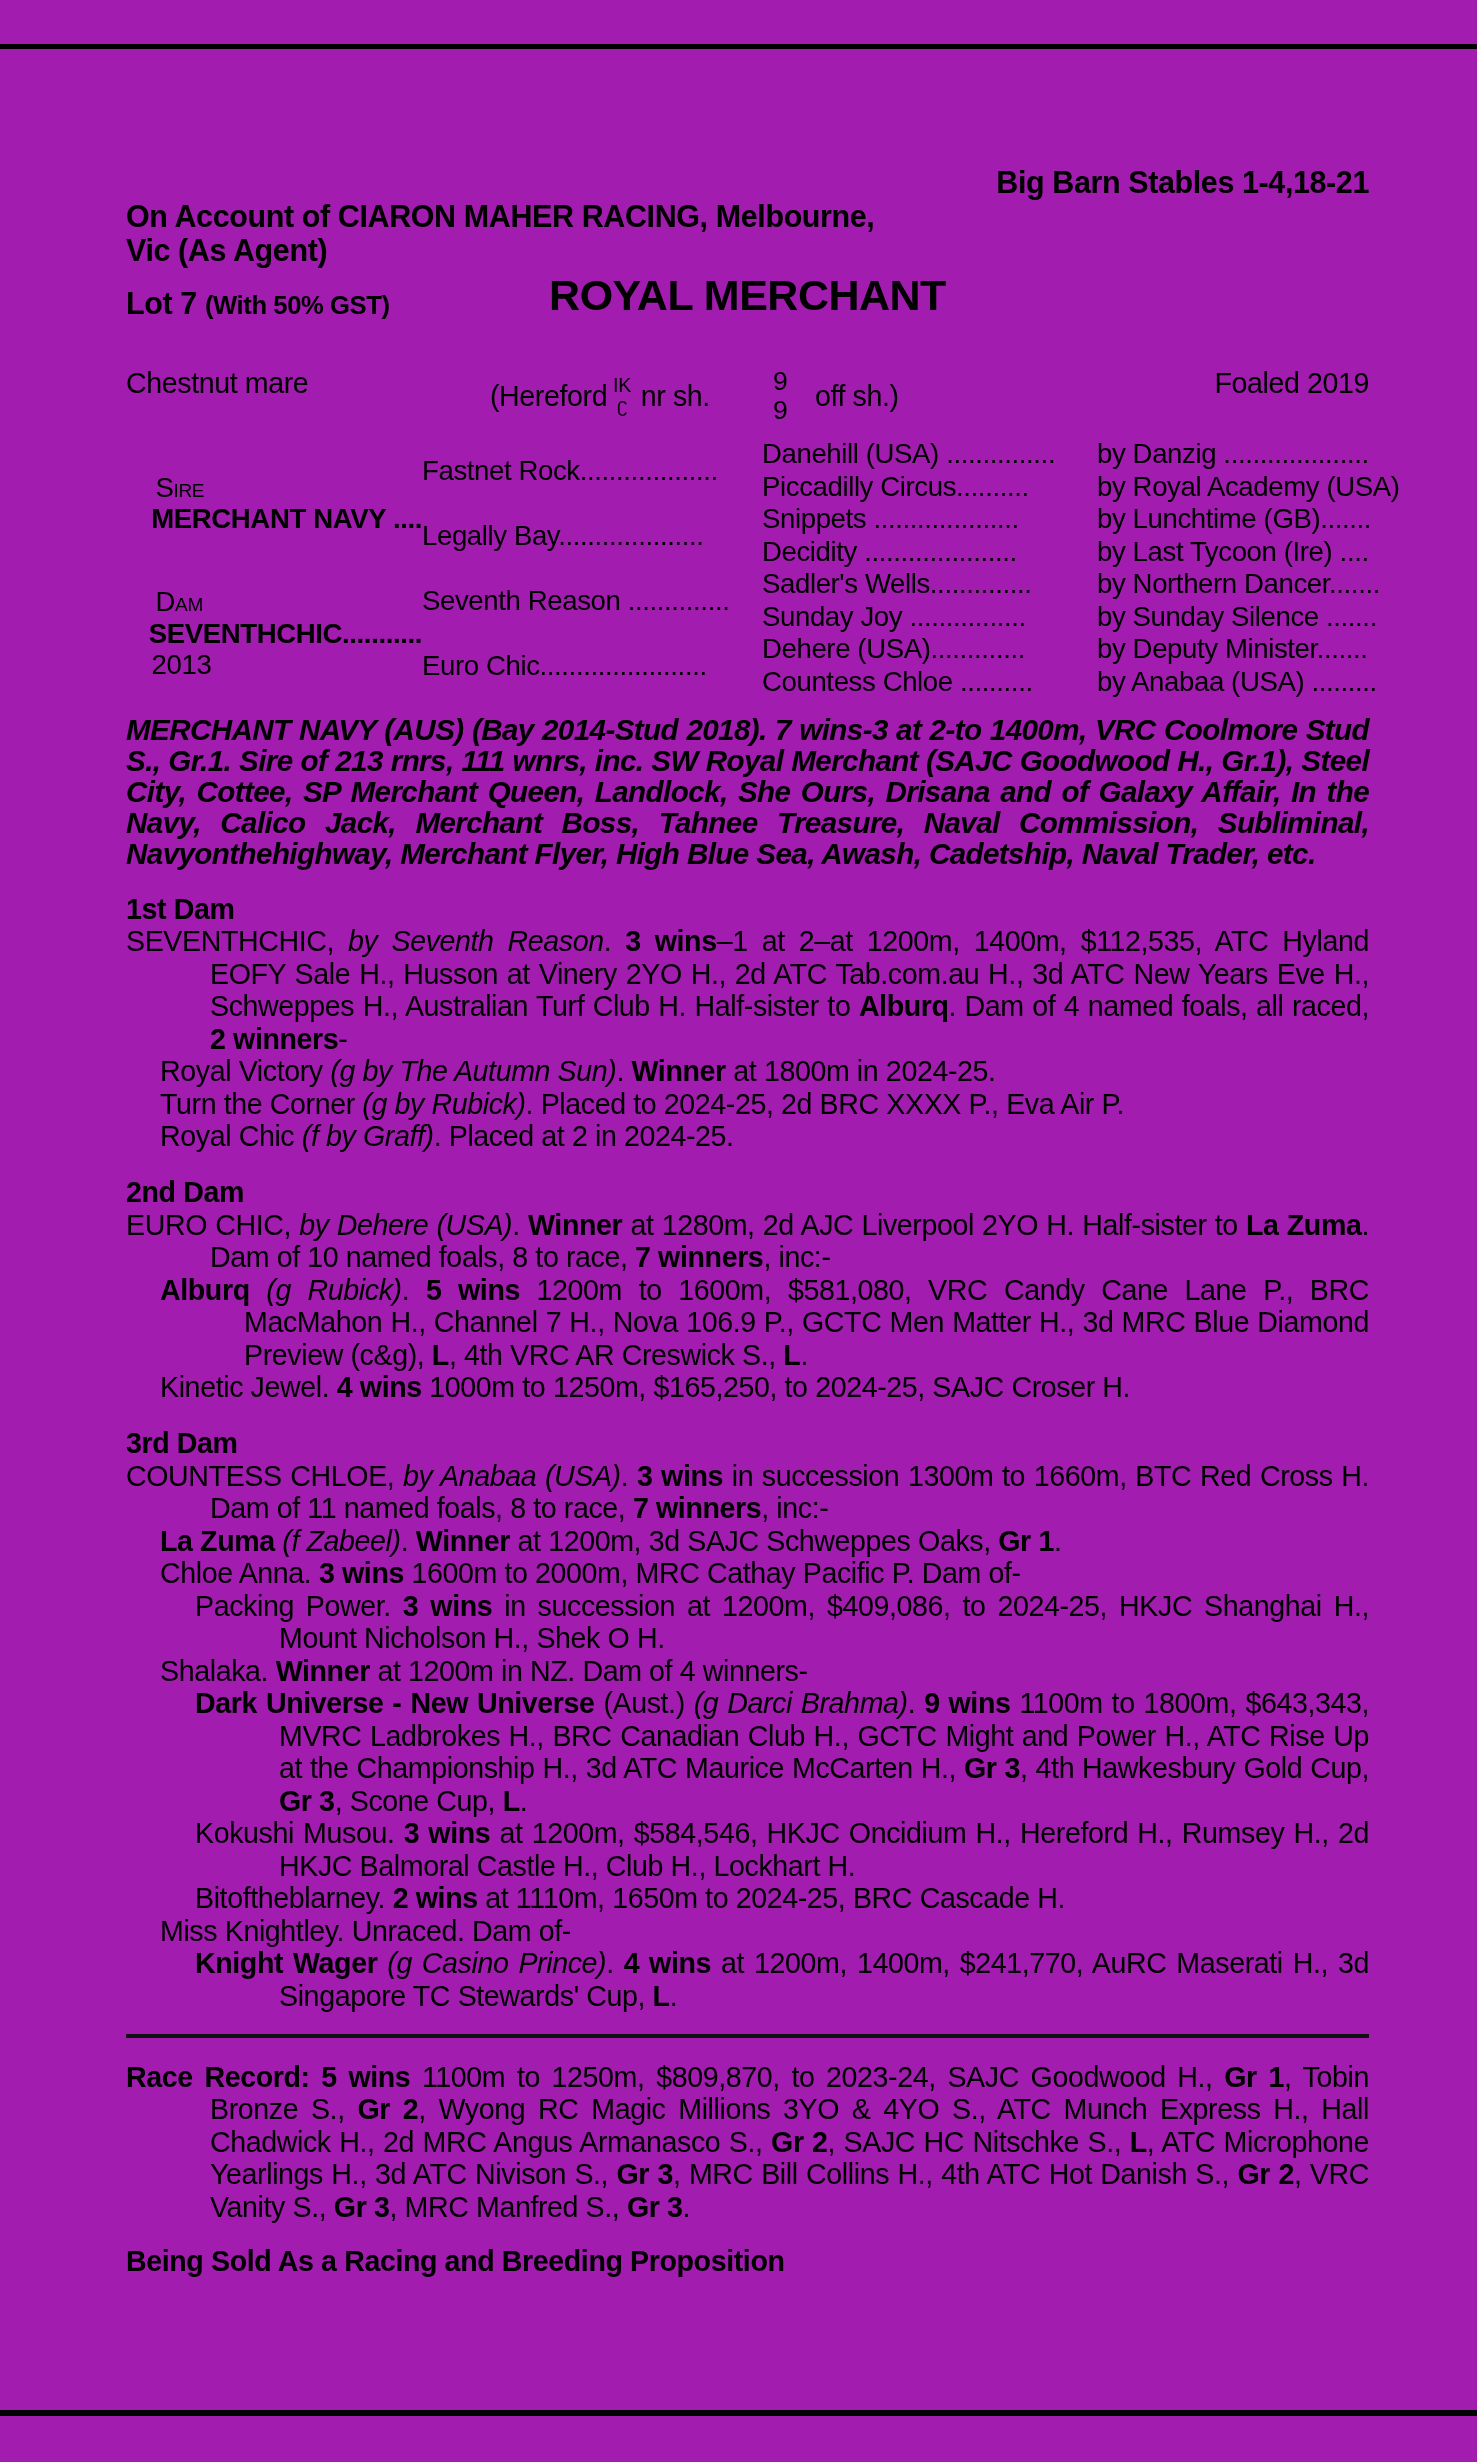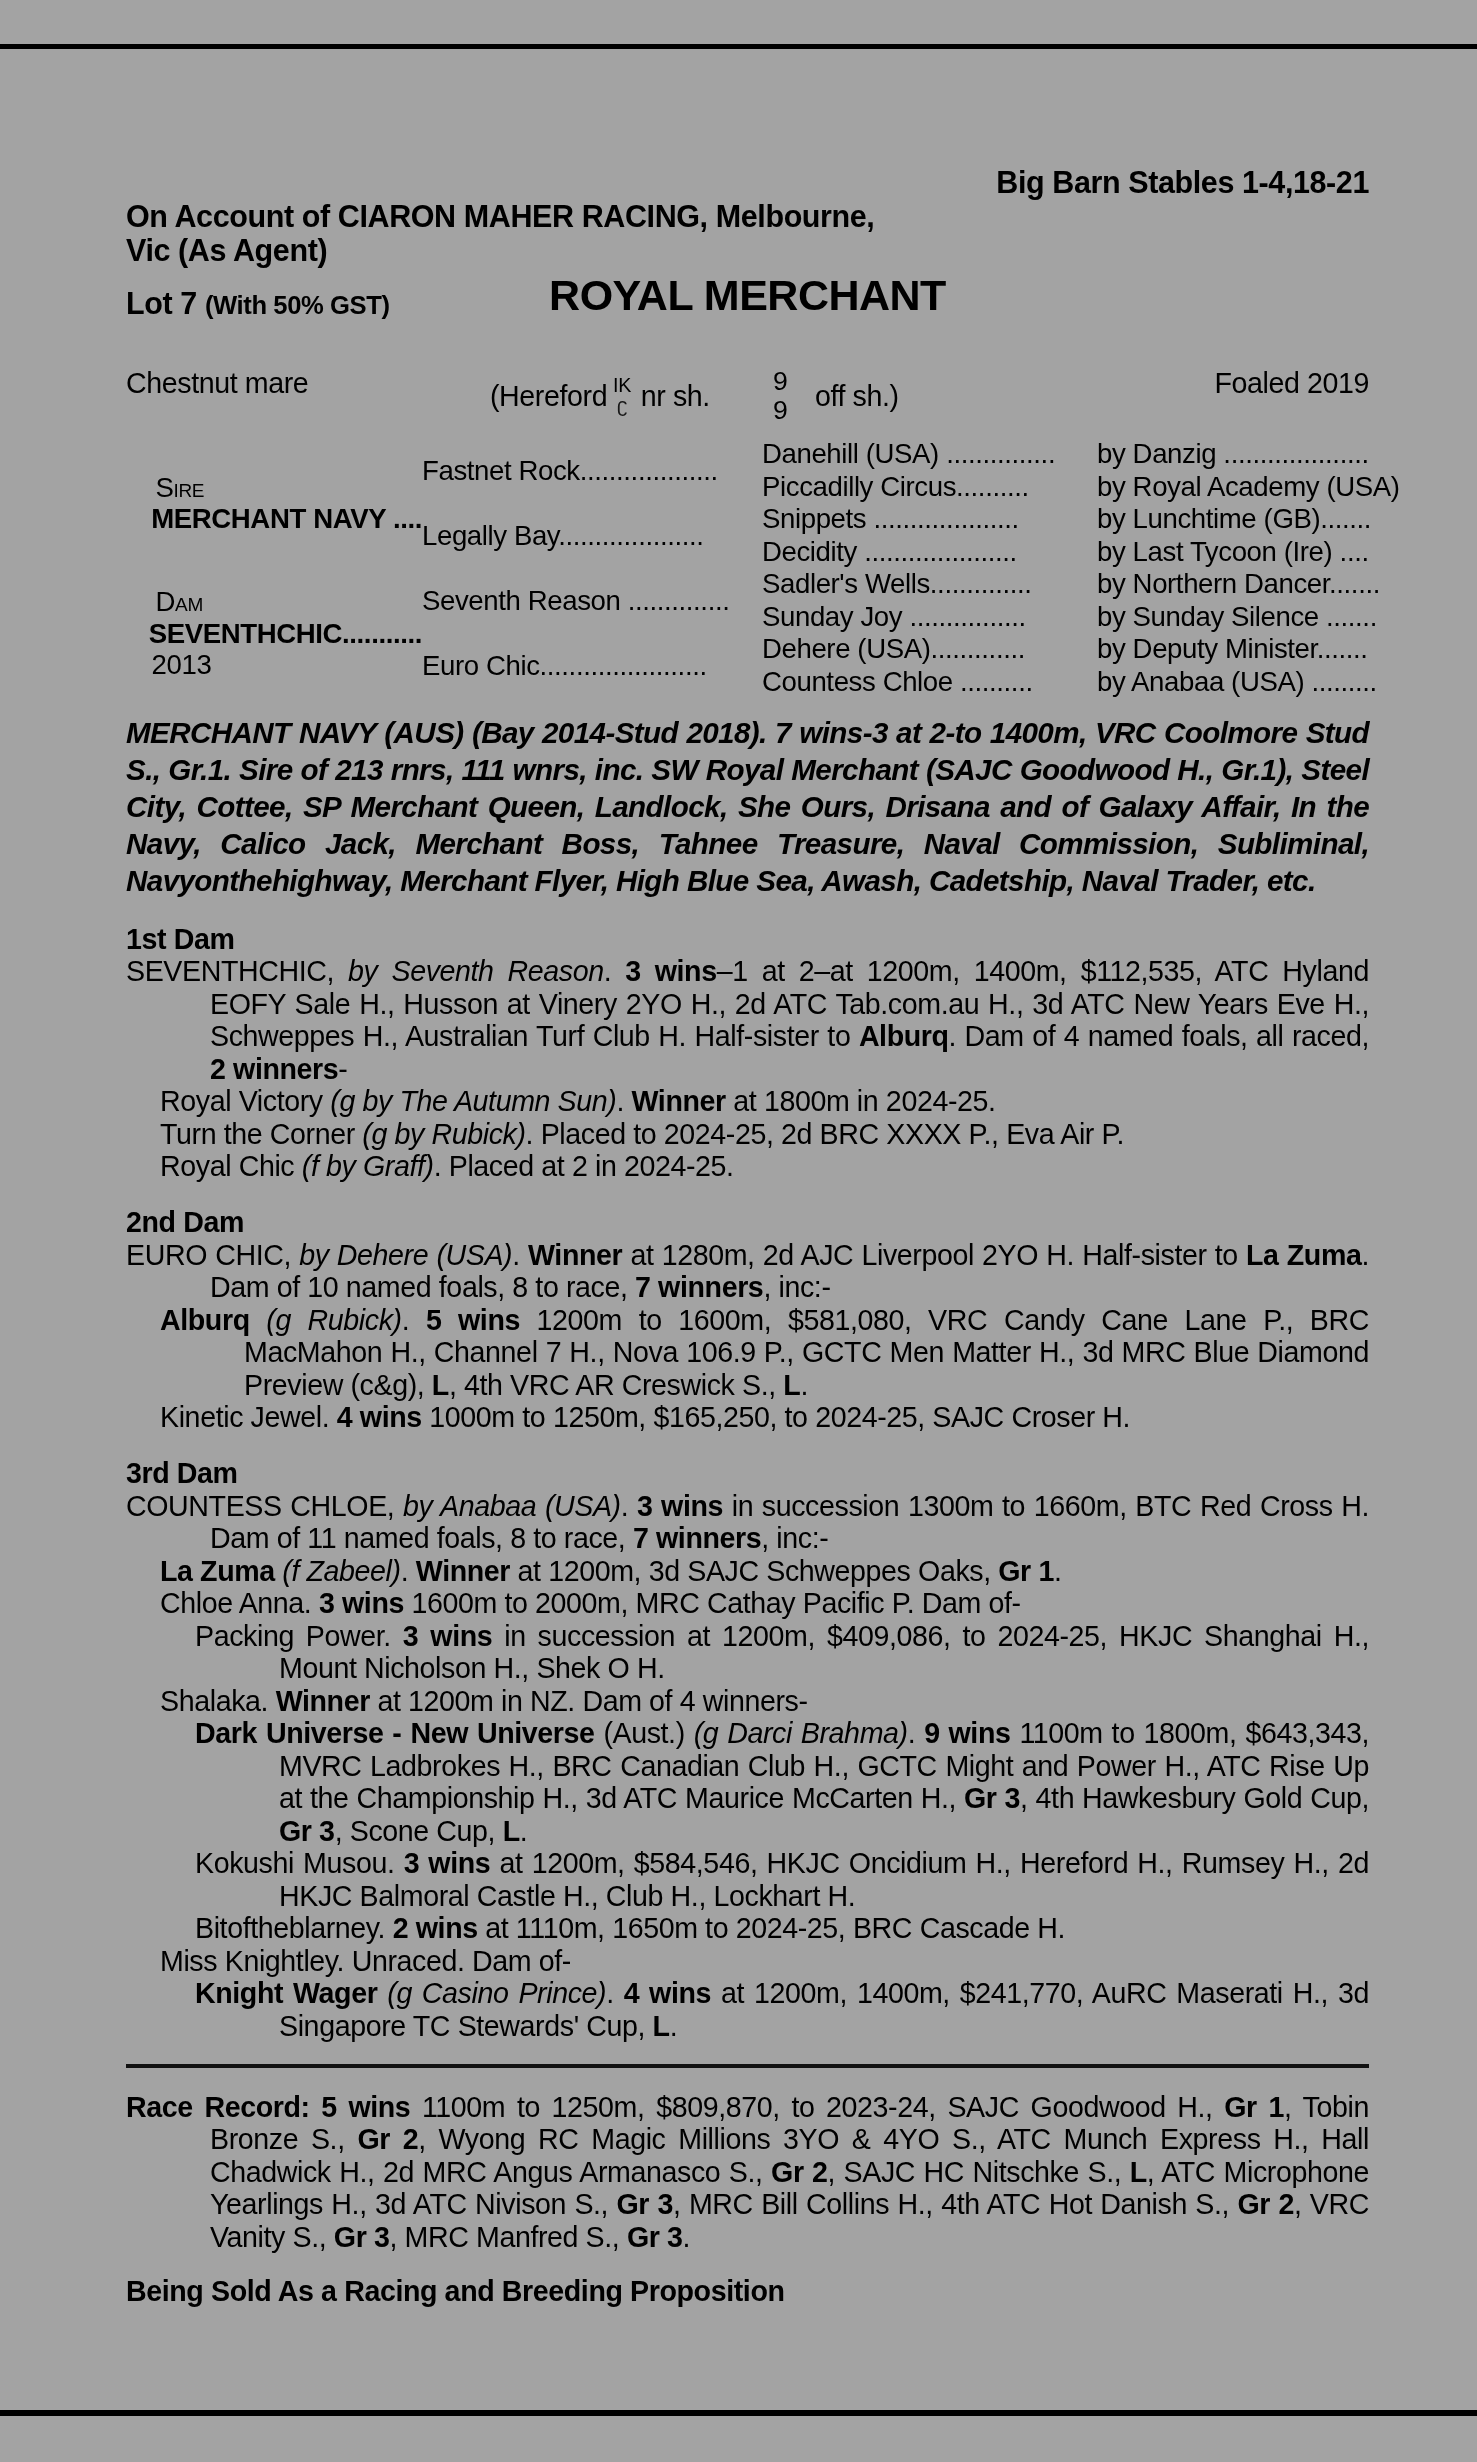--- a/index.html
+++ b/index.html
@@ -1,16 +1,16 @@
 <!DOCTYPE html>
 <html><head>
 <meta charset="utf-8">
 <style>
   html,body{margin:0;padding:0;background:#888;}
-  .page{position:relative;width:1478px;height:2463px;background:#a3a3a3;color:#000;
+  .page{position:relative;width:1478px;height:2463px;background:#a21caf;color:#000;
         font-family:"Liberation Sans","DejaVu Sans",sans-serif;overflow:hidden;}
   .rule-top{position:absolute;top:44px;left:0;width:1478px;height:4.9px;background:#000;}
   .rule-bottom{position:absolute;top:2410px;left:0;width:1478px;height:5.9px;background:#000;}
   .content{position:absolute;left:126px;top:0;width:1243px;font-size:28.6px;line-height:32.5px;letter-spacing:-0.4px;}
   .b{font-weight:bold;}
   .i{font-style:italic;}
   
   .consignor{margin-top:165px;text-align:right;font-weight:bold;font-size:30.5px;line-height:34px;}
   .account{font-weight:bold;font-size:30.5px;line-height:34px;}
   
@@ -35,21 +35,21 @@
   .ped .sire-block{grid-column:1;grid-row:1/5;}
   .ped .dam-block{grid-column:1;grid-row:5/9;}
   .ped .sc{font-variant:small-caps;padding-left:29.6px;font-size:27.6px;}
   .ped .pname{font-weight:bold;text-align:right;}
   .ped .pyear{padding-left:25.6px;}
   .ped .g2{grid-column:2;display:flex;align-items:center;}
   .ped .g2.r1{grid-row:1/3;} .ped .g2.r2{grid-row:3/5;} .ped .g2.r3{grid-row:5/7;} .ped .g2.r4{grid-row:7/9;}
   .ped .g3{grid-column:3;white-space:nowrap;}
   .ped .g4{grid-column:4;white-space:nowrap;}
   
-  .sire-note{margin-top:15.8px;text-align:justify;font-weight:bold;font-style:italic;font-size:29.6px;line-height:37px;letter-spacing:-0.6px;}
+  .sire-note{margin-top:15.8px;text-align:justify;font-weight:bold;font-style:italic;font-size:29.6px;line-height:31px;letter-spacing:-0.6px;}
   
   .dam-head{font-weight:bold;margin-top:23.6px;}
   .para{padding-left:84px;text-indent:-84px;text-align:justify;}
   .lvl1{margin-left:34px;}
   .lvl2{margin-left:69px;}
   
   .rr-rule{margin-top:21.7px;height:3.9px;background:#111;}
   .race-record{margin-top:23px;}
   .footer-note{font-weight:bold;margin-top:21.7px;}
 </style>

